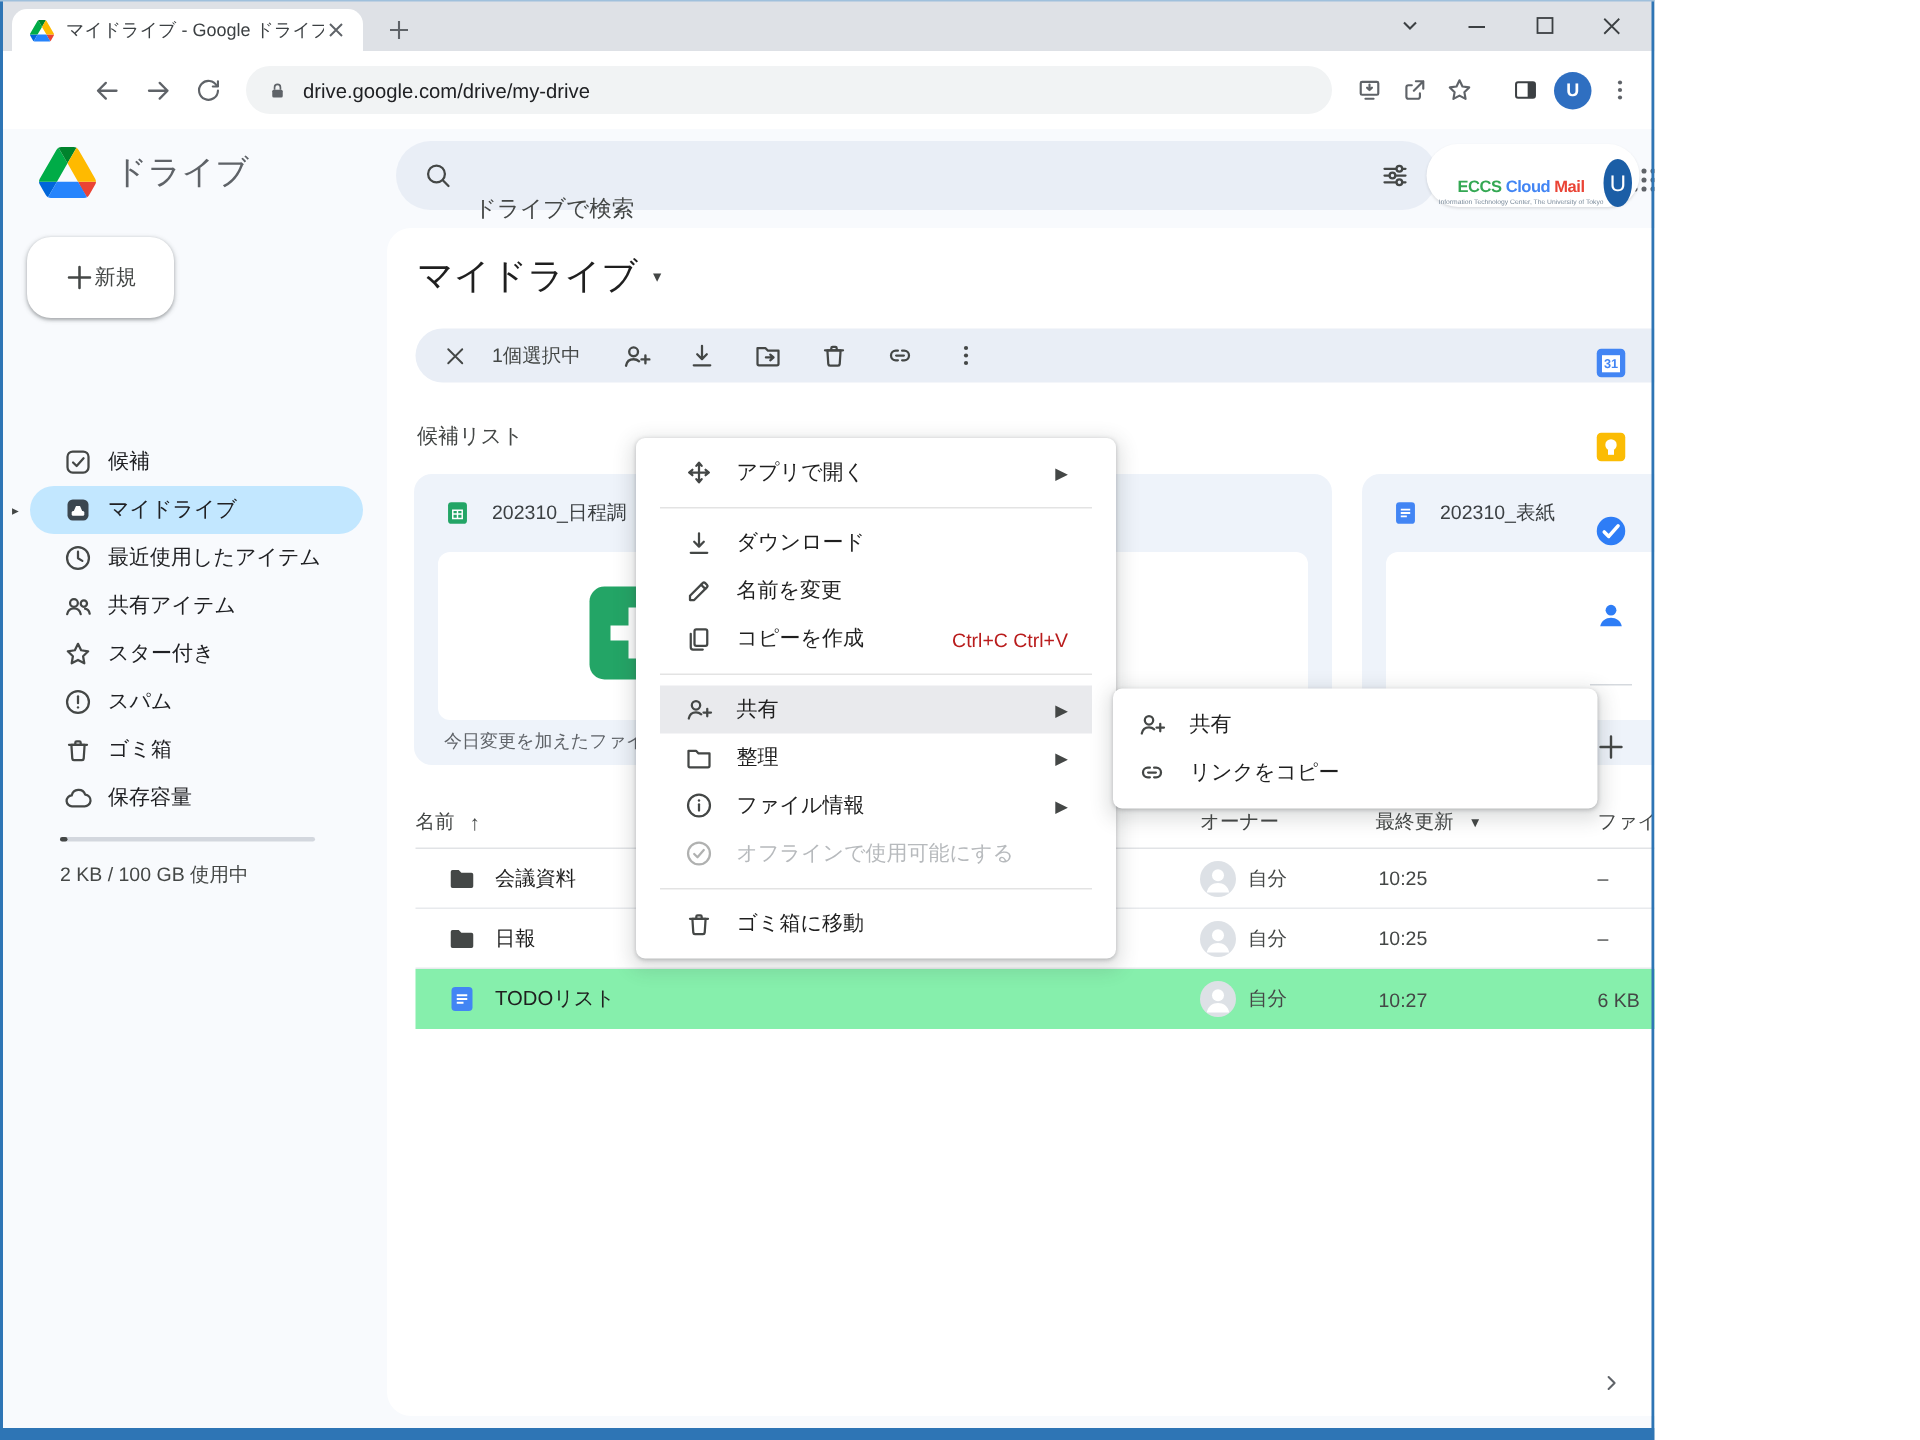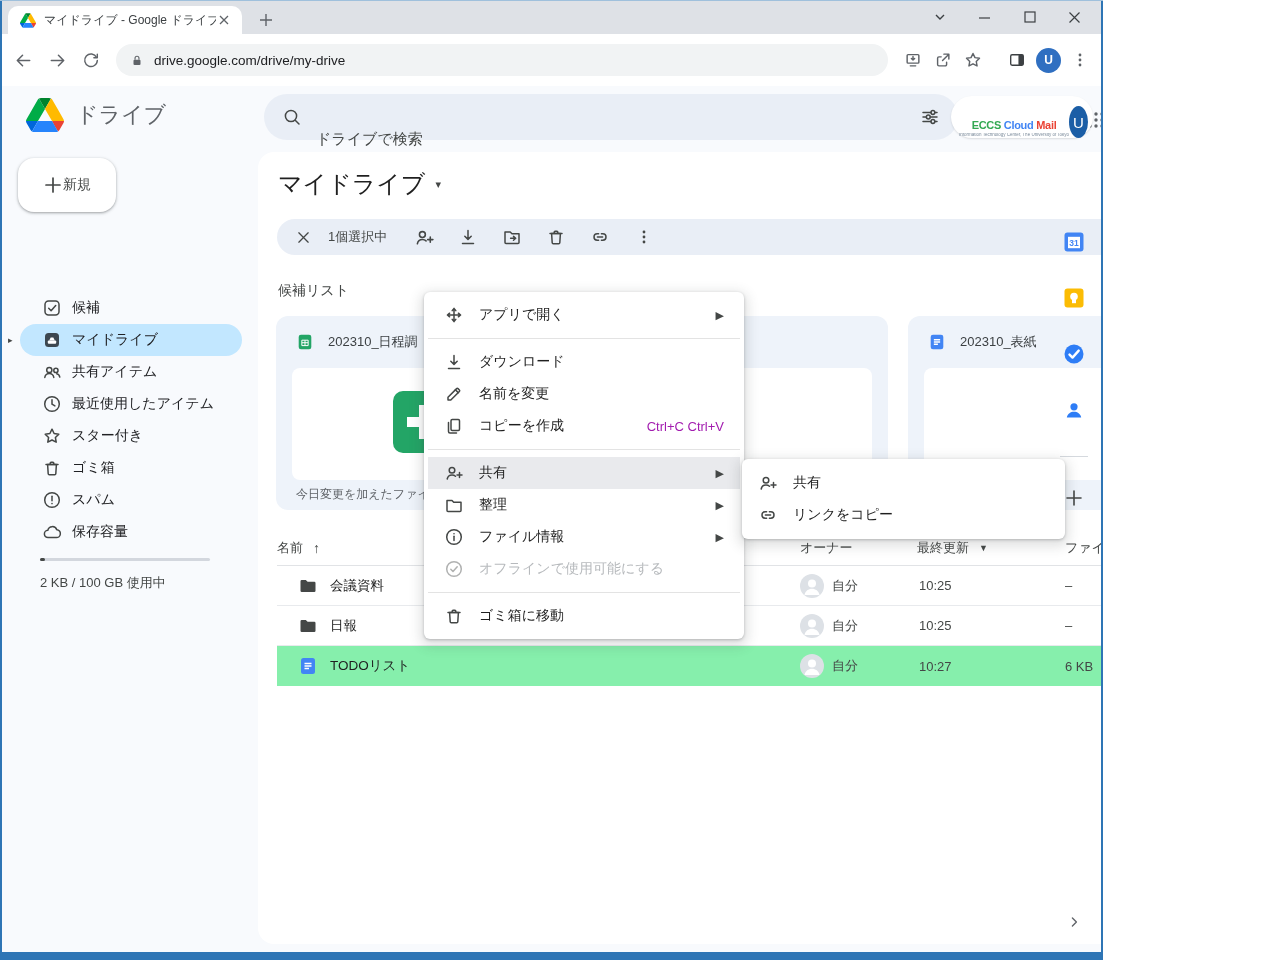--- a/index.html
+++ b/index.html
@@ -18,21 +18,21 @@
   
   .titlebar { position:absolute; left:0; top:0; width:100%; height:34px; background:#dee1e6; }
   .tab { position:absolute; left:8px; top:6px; width:234px; height:28px; background:#fff; border-radius:10px 10px 0 0; display:flex; align-items:center; padding:0 10px 0 12px; }
   .tab-title { font-size:12px; color:#3c4043; flex:1; margin-left:8px; white-space:nowrap; overflow:hidden; }
   .tab-close { width:16px; height:16px; display:flex; align-items:center; justify-content:center; border-radius:50%; }
   .newtab { position:absolute; left:252px; top:6px; width:28px; height:28px; display:flex; align-items:center; justify-content:center; }
   .wctrls { position:absolute; right:6px; top:0; height:34px; display:flex; align-items:center; }
   .wbtn { width:45px; height:32px; display:flex; align-items:center; justify-content:center; }
 
   
-  .btoolbar { position:absolute; left:0; top:34px; width:100%; height:52px; background:#fff; display:flex; align-items:center; }
+  .btoolbar { position:absolute; left:0; top:34px; width:100%; height:52px; background:#fff; display:flex; align-items:center;padding-left:48px; }
   .navbtn { width:34px; height:34px; display:flex; align-items:center; justify-content:center; border-radius:50%; }
   .btoolbar .navbtn:first-child{ margin-left:6px; }
   .urlbar { height:32px; flex:1; margin:0 10px 0 8px; background:#f1f3f4; border-radius:16px; display:flex; align-items:center; padding:0 14px; }
   .url-text { font-size:13.5px; color:#202124; margin-left:10px; }
   .omni-ic { width:30px; height:30px; display:flex; align-items:center; justify-content:center; }
   .b-avatar { width:25px; height:25px; border-radius:50%; background:#2f6fc1; color:#fff; font-size:12px; font-weight:bold; display:flex; align-items:center; justify-content:center; margin:0 4px; }
 
   
   .app { position:absolute; left:2px; top:86px; right:2px; bottom:8px; background:#f8fafd; }
   .appheader { position:absolute; left:0; top:0; right:0; height:64px; }
@@ -89,25 +89,25 @@
   .pad18 { padding-left:18px; }
   .owner-av { width:24px; height:24px; border-radius:50%; background:#dde1e6; overflow:hidden; flex:none; }
   .kebab { display:flex; justify-content:center; }
 
   
   .rightbar { position:absolute; right:0; top:64px; width:54px; bottom:0; }
   .ric { position:absolute; left:50%; transform:translateX(-50%); width:32px; height:32px; display:flex; align-items:center; justify-content:center; }
   .rdiv { position:absolute; left:13px; width:28px; height:1px; background:#d5d9de; }
 
   
-  .ctxmenu { position:absolute; left:424px; top:292px; width:320px; background:#fff; border-radius:6px; padding:7px 4px; box-shadow:0 1px 3px rgba(60,64,67,.3),0 4px 12px 4px rgba(60,64,67,.15); z-index:40; }
+  .ctxmenu { position:absolute; left:424px; top:292px; width:320px; background:#fff; border-radius:6px; padding:7px 16px; box-shadow:0 1px 3px rgba(60,64,67,.3),0 4px 12px 4px rgba(60,64,67,.15); z-index:40; }
   .submenu { position:absolute; left:742px; top:459px; width:323px; background:#fff; border-radius:6px; padding:8px 0; box-shadow:0 1px 3px rgba(60,64,67,.3),0 4px 12px 4px rgba(60,64,67,.15); z-index:50; }
   .mi { height:32px; display:flex; align-items:center; padding:0 16px; gap:15px; font-size:14px; color:#1f1f1f; }
   .mi .lbl { flex:1; white-space:nowrap; }
-  .mi .short { font-size:13px; color:#a21caf; }
+  .mi .short { font-size:13px; color:#b91c1c; }
   .mi .arr { font-size:11px; color:#444746; }
   .mi.hl { background:#e9eaed; }
   .mi.dis { color:#b7babd; }
   .mi.dis svg { opacity:.42; }
   .mdiv { border-top:1px solid #e3e3e3; margin:7px 0; }
 </style>
 </head>
 <body>
 
 <div class="window">
@@ -297,54 +297,54 @@
           <span class="exp">▸</span>
           <svg class="nic" viewBox="0 0 20 20">
               <rect x="3" y="3" width="14" height="14" rx="3.5" fill="#3c4750"></rect>
               <path d="M7.2 10.6 8.7 7.4h2.6l1.5 3.2z" fill="#fff"></path>
               <rect x="5.8" y="10.6" width="8.4" height="3.2" rx="1" fill="#fff"></rect>
             </svg>
           <span>マイドライブ</span>
         </div>
         <div class="nitem">
           <svg class="sic nic" viewBox="0 0 20 20">
+              <circle cx="10" cy="10" r="7.3"></circle>
+              <path d="M10 5.8v4.4l2.9 1.7"></path>
+            </svg>
+          <span>最近使用したアイテム</span>
+        </div>
+        <div class="nitem">
+          <svg class="sic nic" viewBox="0 0 20 20">
               <circle cx="7.3" cy="8" r="2.6"></circle>
               <path d="M2.8 15.4c.5-2.6 2.3-3.9 4.5-3.9s4 1.3 4.5 3.9"></path>
               <circle cx="13.9" cy="8.4" r="2.1"></circle>
               <path d="M14.7 11.8c1.6.3 2.7 1.5 3.1 3.3"></path>
             </svg>
           <span>共有アイテム</span>
         </div>
         <div class="nitem">
           <svg class="sic nic" viewBox="0 0 20 20">
-              <circle cx="10" cy="10" r="7.3"></circle>
-              <path d="M10 5.8v4.4l2.9 1.7"></path>
-            </svg>
-          <span>最近使用したアイテム</span>
-        </div>
-        <div class="nitem">
-          <svg class="sic nic" viewBox="0 0 20 20">
               <path d="M10 3.2l2.1 4.3 4.7.7-3.4 3.3.8 4.7L10 14l-4.2 2.2.8-4.7-3.4-3.3 4.7-.7z"></path>
             </svg>
           <span>スター付き</span>
-        </div>
-        <div class="nitem">
-          <svg class="sic nic" viewBox="0 0 20 20">
-              <path d="M5.6 6.5h8.8l-.6 9.3a1.1 1.1 0 0 1-1.1 1H7.3a1.1 1.1 0 0 1-1.1-1z"></path>
-              <path d="M4 6.5h12M8.2 6.5V5.2a.9.9 0 0 1 .9-.9h1.8a.9.9 0 0 1 .9.9v1.3"></path>
-            </svg>
-          <span>ゴミ箱</span>
         </div>
         <div class="nitem">
           <svg class="sic nic" viewBox="0 0 20 20">
               <circle cx="10" cy="10" r="7.3"></circle>
               <path d="M10 6.2v4.6"></path>
               <circle cx="10" cy="13.6" r=".8" fill="#444746" stroke="none"></circle>
             </svg>
           <span>スパム</span>
+        </div>
+        <div class="nitem">
+          <svg class="sic nic" viewBox="0 0 20 20">
+              <path d="M5.6 6.5h8.8l-.6 9.3a1.1 1.1 0 0 1-1.1 1H7.3a1.1 1.1 0 0 1-1.1-1z"></path>
+              <path d="M4 6.5h12M8.2 6.5V5.2a.9.9 0 0 1 .9-.9h1.8a.9.9 0 0 1 .9.9v1.3"></path>
+            </svg>
+          <span>ゴミ箱</span>
         </div>
         <div class="nitem">
           <svg class="sic nic" viewBox="0 0 20 20">
               <path d="M6.2 15.5a3.6 3.6 0 0 1-.4-7.2 4.7 4.7 0 0 1 9-.6 3.7 3.7 0 0 1-.7 7.8z"></path>
             </svg>
           <span>保存容量</span>
         </div>
       </div>
       <div class="storagebar">
           <div class="used"></div>

